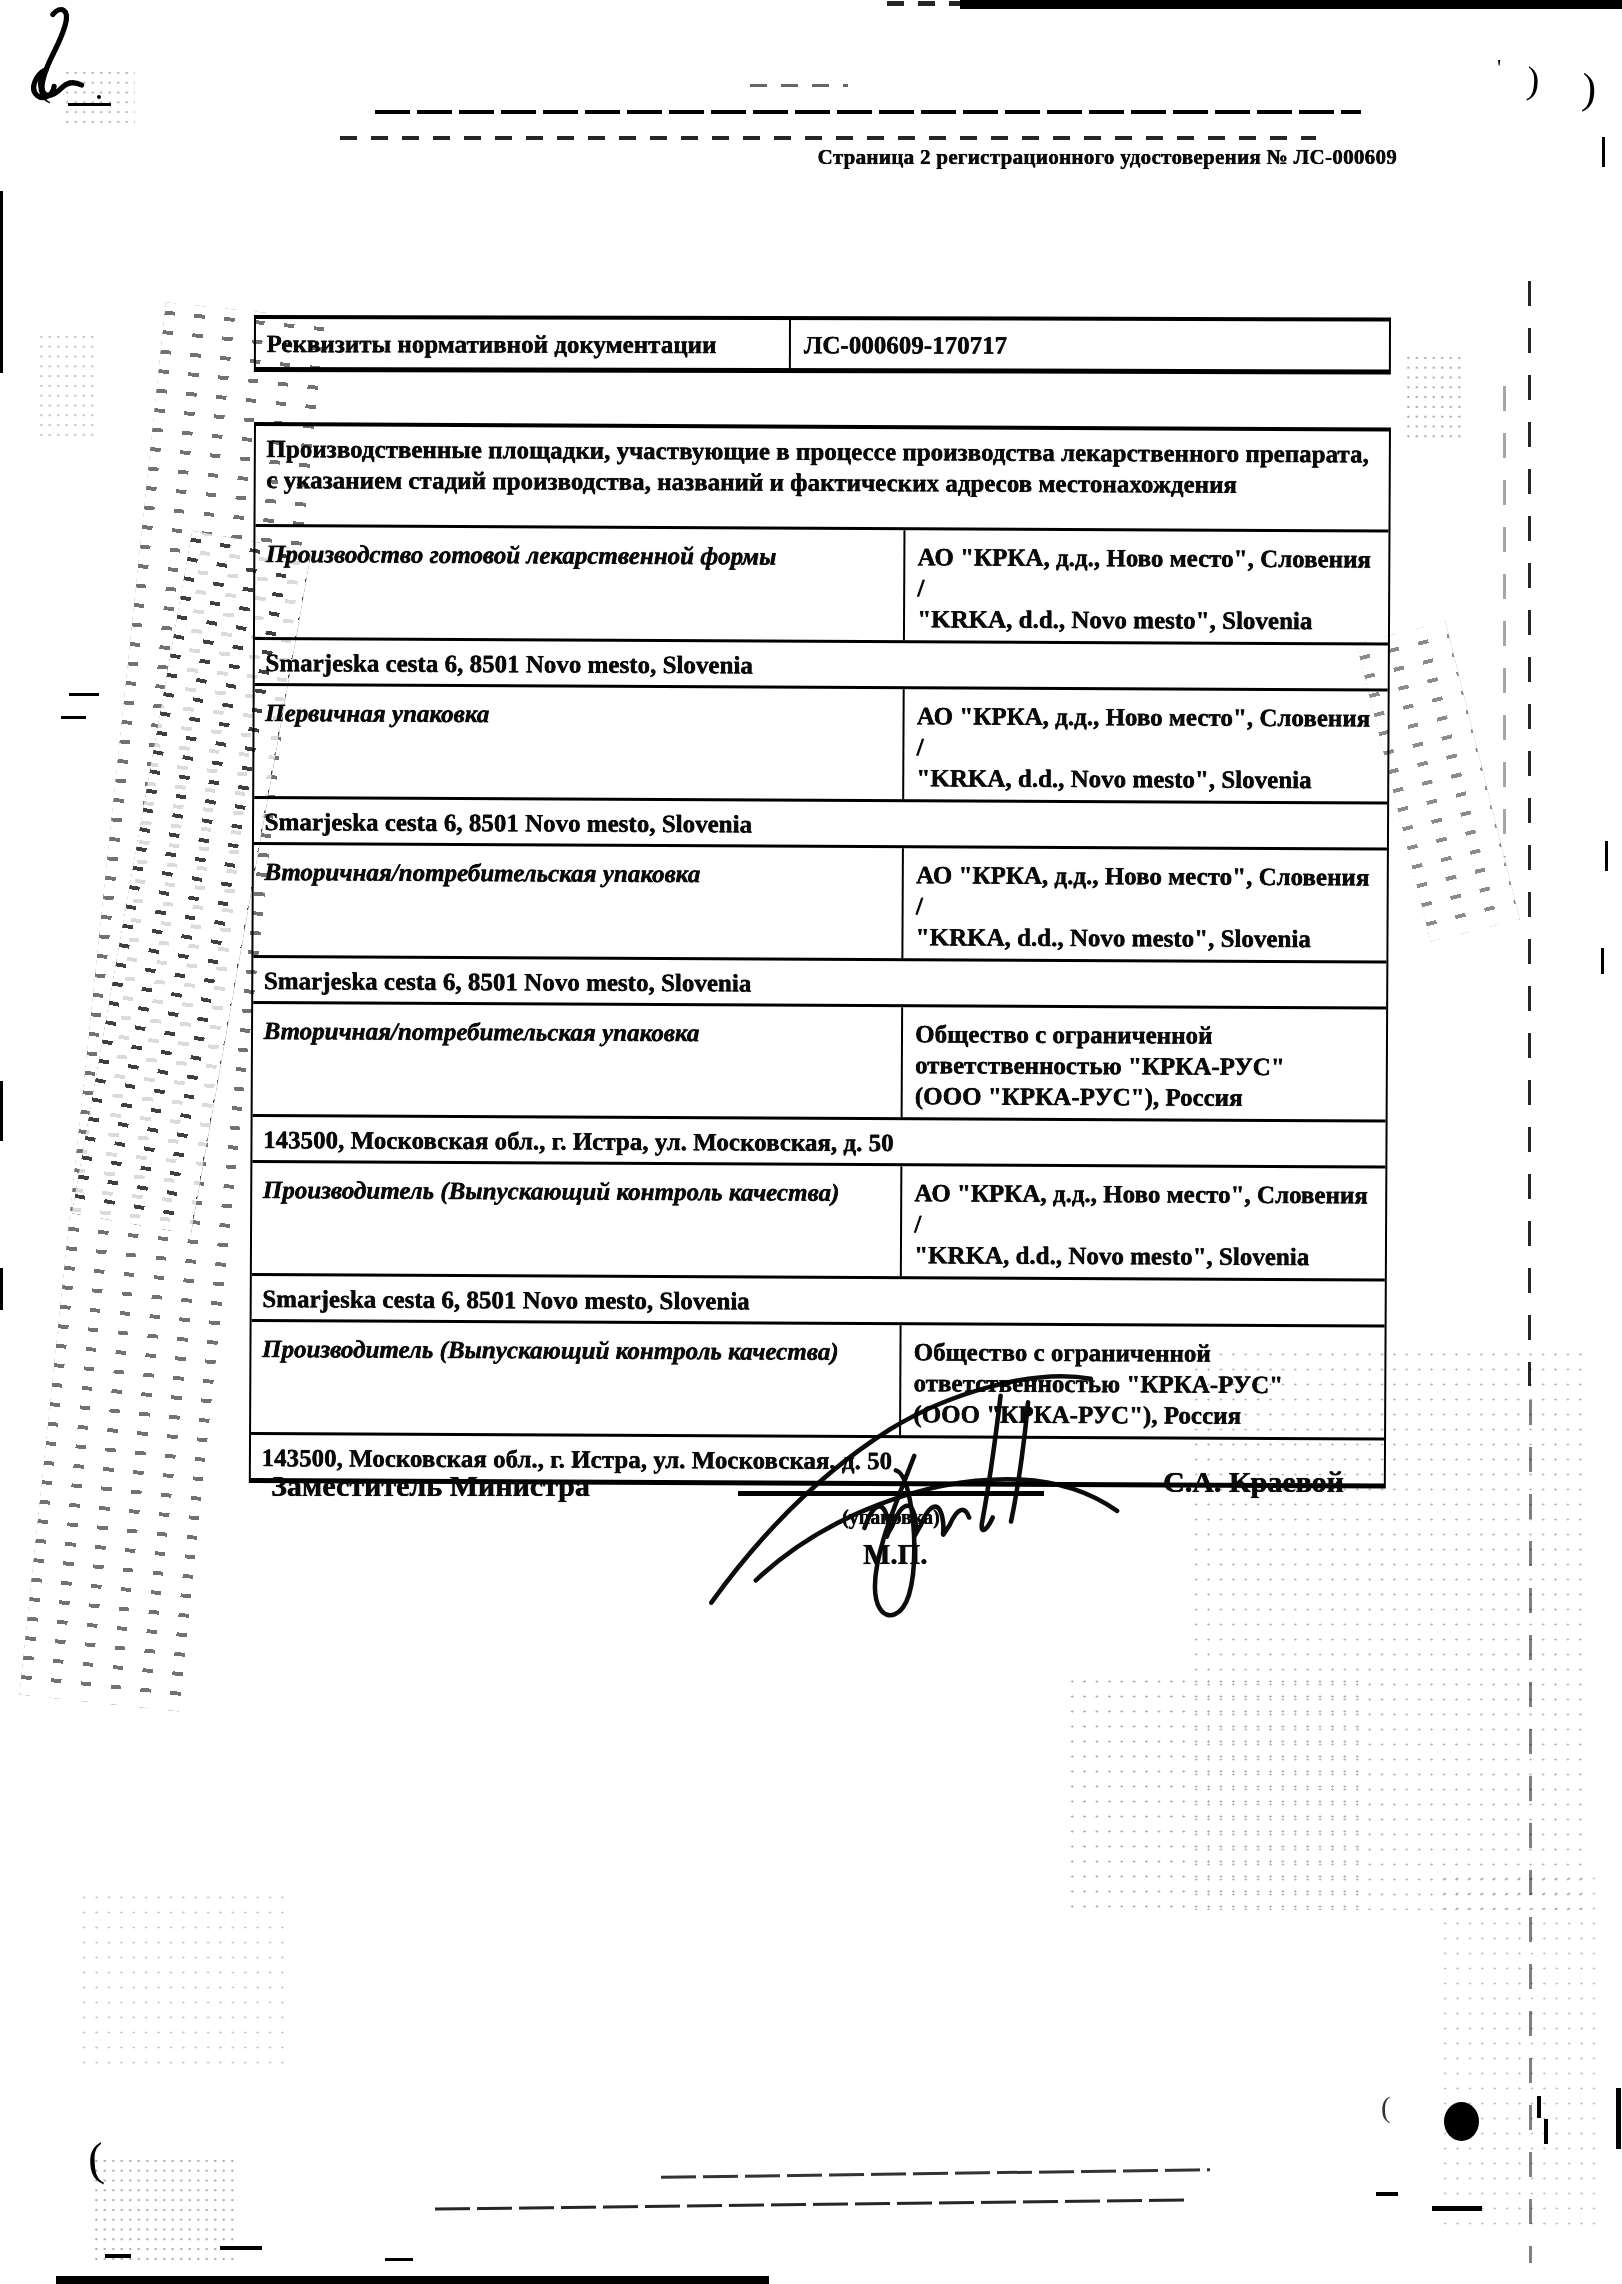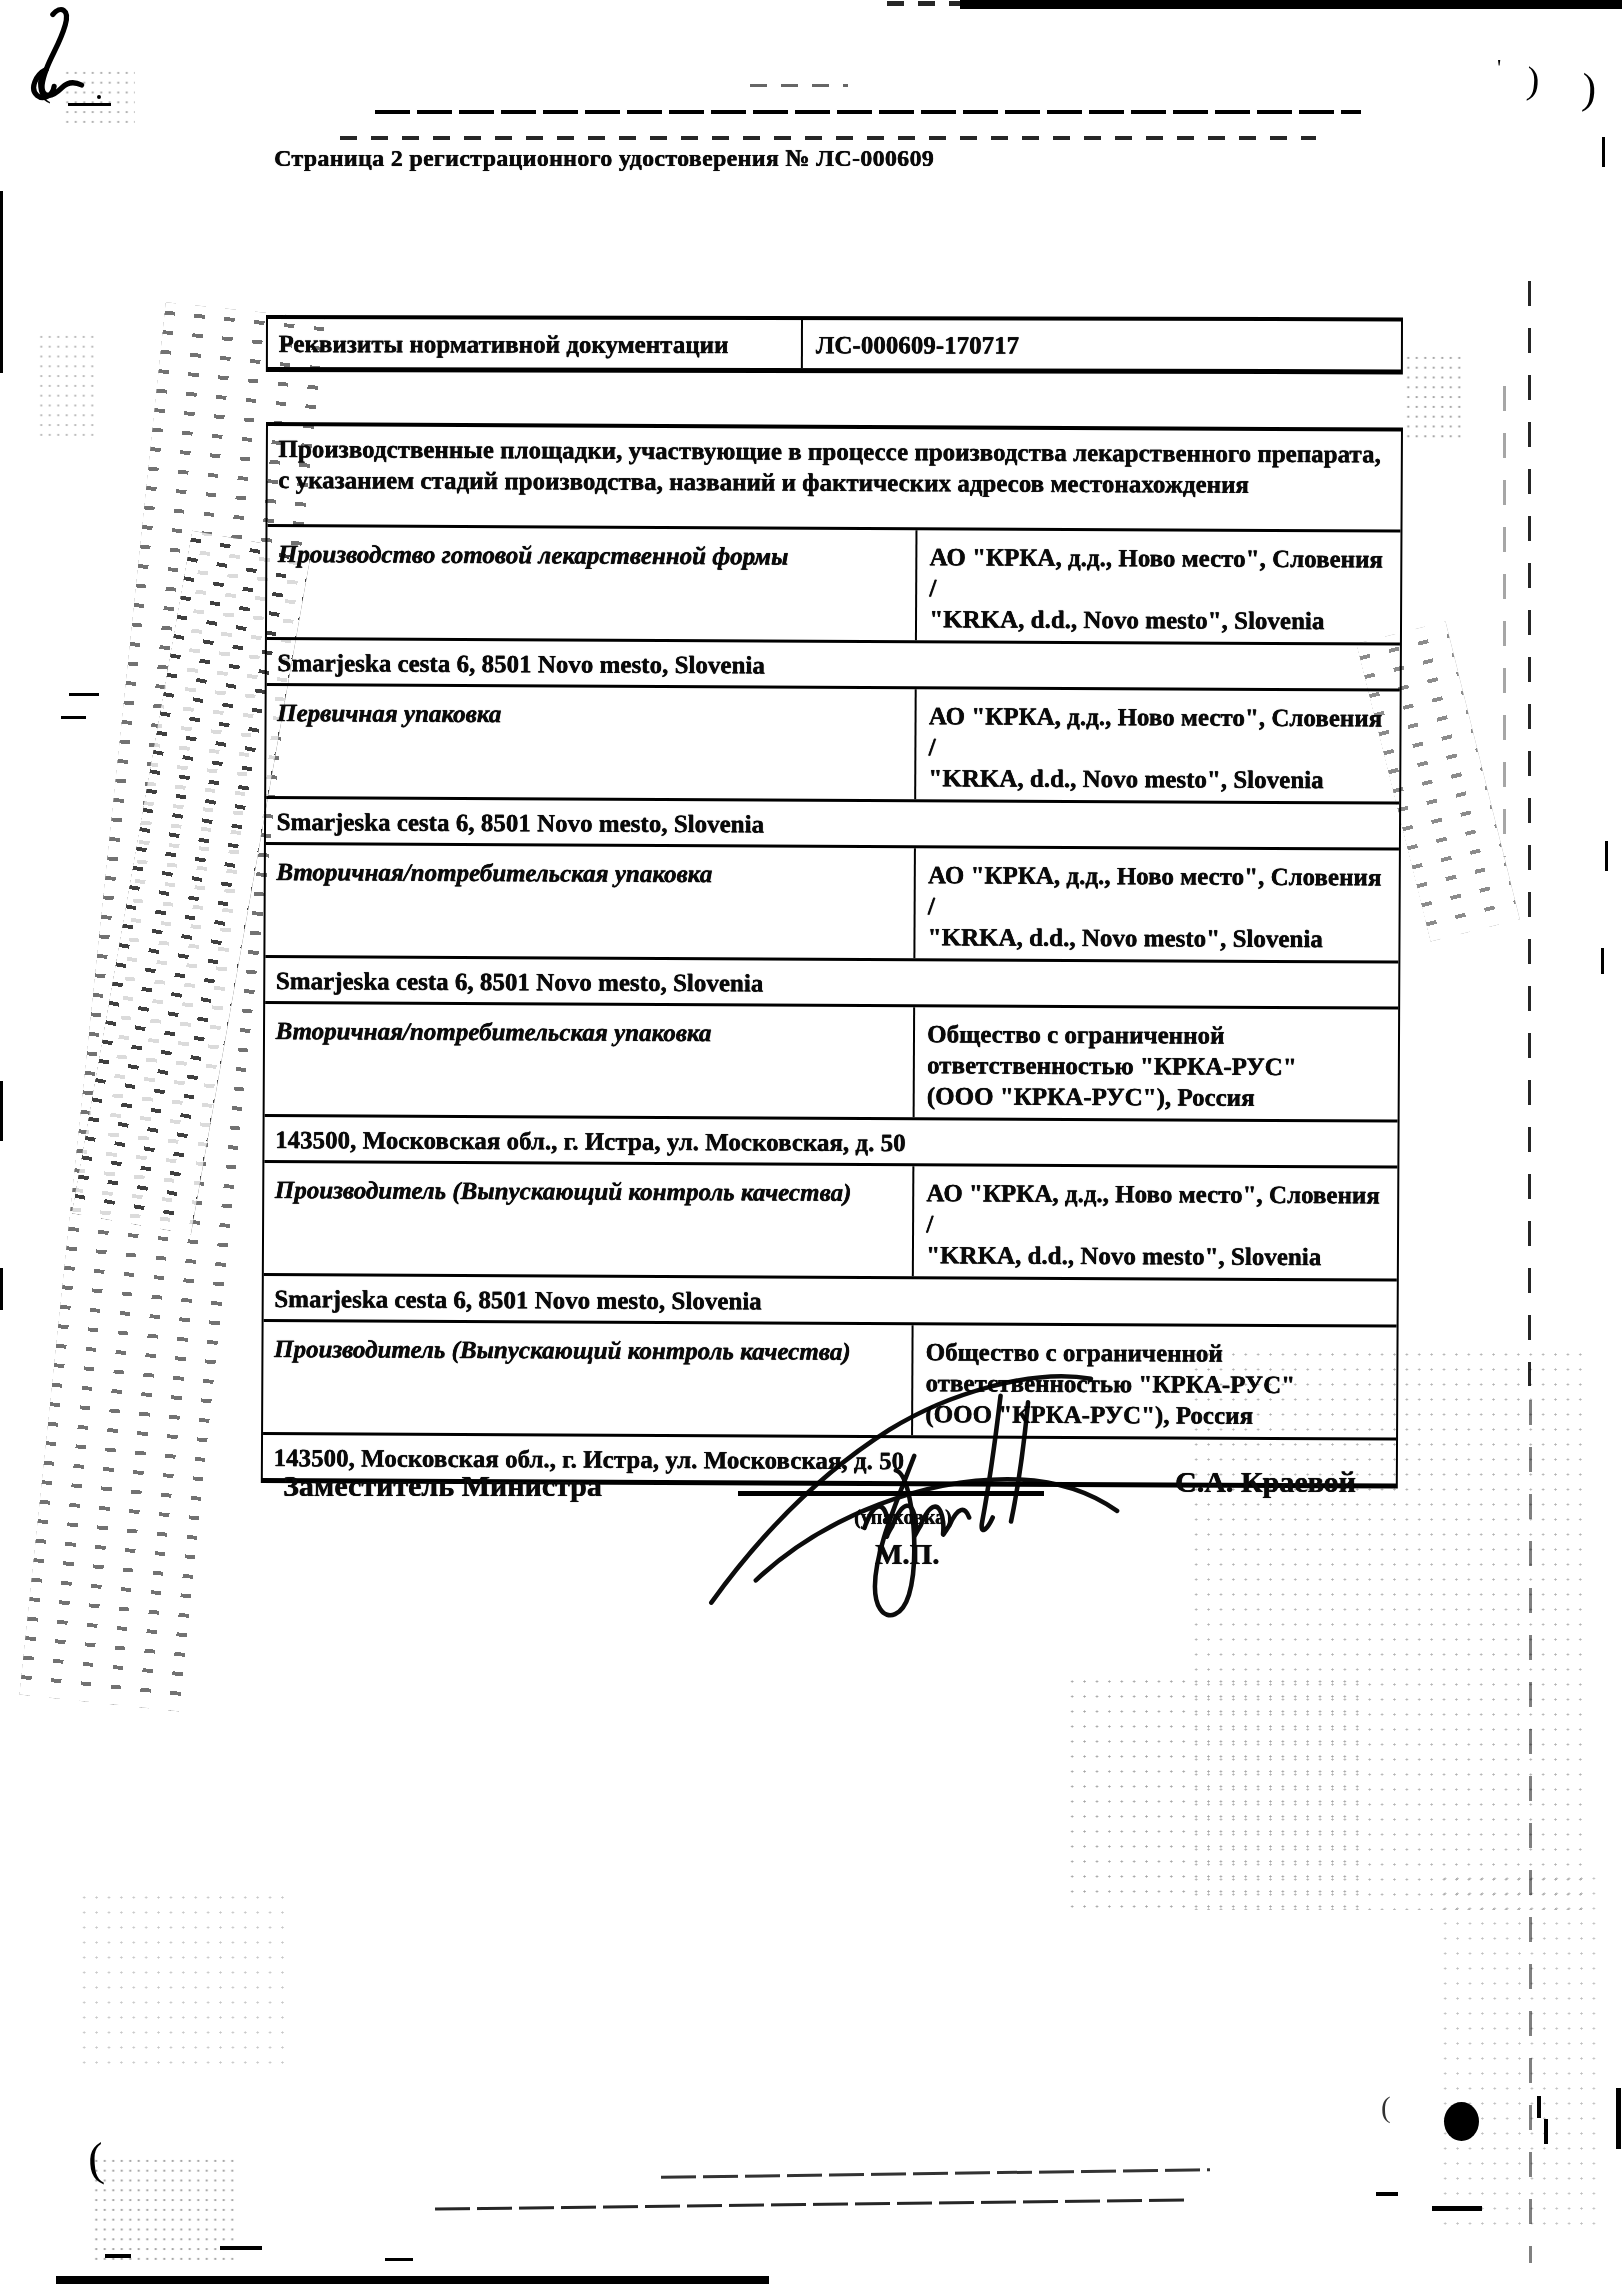--- a/index.html
+++ b/index.html
@@ -4,28 +4,28 @@
 <style>
   html,body { margin:0; padding:0; }
   body {
     width:1622px; height:2284px;
     background:#ffffff;
     position:relative;
     overflow:hidden;
     font-family:"Liberation Serif","DejaVu Serif",serif;
     color:#0a0a0a;
   }
-  .ink { text-shadow:0 0 0.7px #000, 0.4px 0.3px 0.5px rgba(0,0,0,.65);margin-left:12px; }
+  .ink { text-shadow:0 0 0.7px #000, 0.4px 0.3px 0.5px rgba(0,0,0,.65); }
 
   
   #content { position:absolute; left:254px; top:0; width:1143px; }
 
   #page-title {
-    position:absolute; top:145px; left:8px; width:100%;
-    text-align:left; font-size:24px; font-weight:bold; letter-spacing:0.3px;
+    position:absolute; top:145px; left:0; width:100%;
+    text-align:right; font-size:21px; font-weight:bold; letter-spacing:0.3px;
     white-space:nowrap;
   }
 
   
   #requisites {
     position:absolute; top:315px; left:0; width:1137px;
     box-sizing:border-box;
     border:2.6px solid #000; border-top-width:4.6px; border-bottom-width:5.9px;
     display:flex; transform:rotate(.12deg); transform-origin:0 0;
     font-size:25px; font-weight:bold; line-height:31px;

